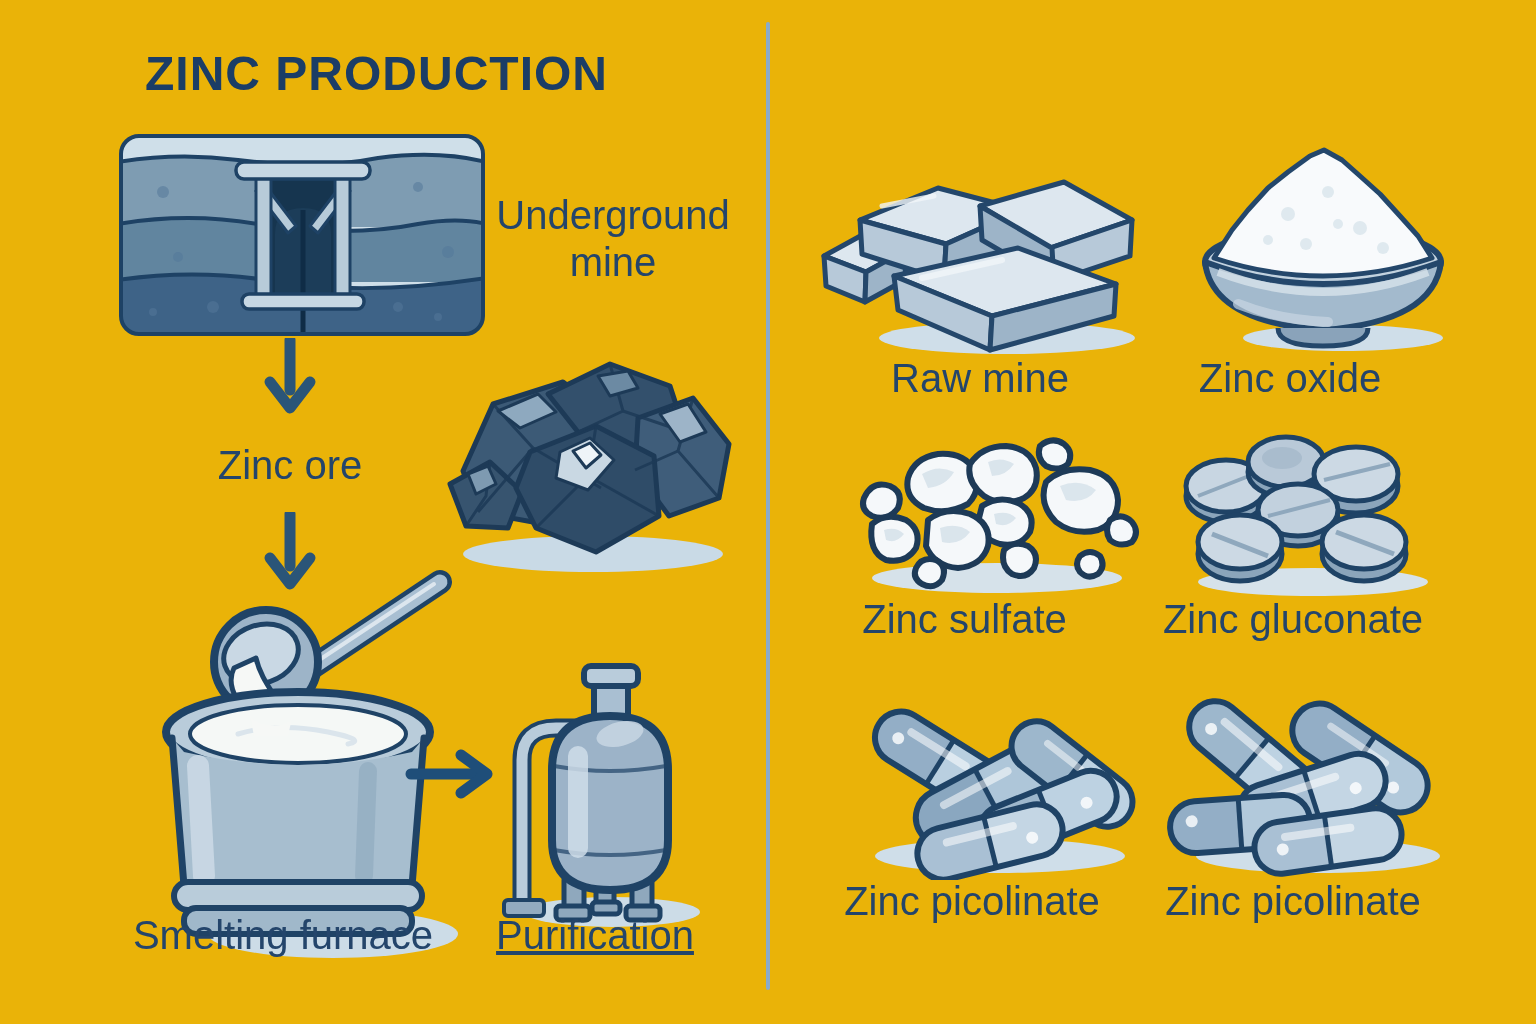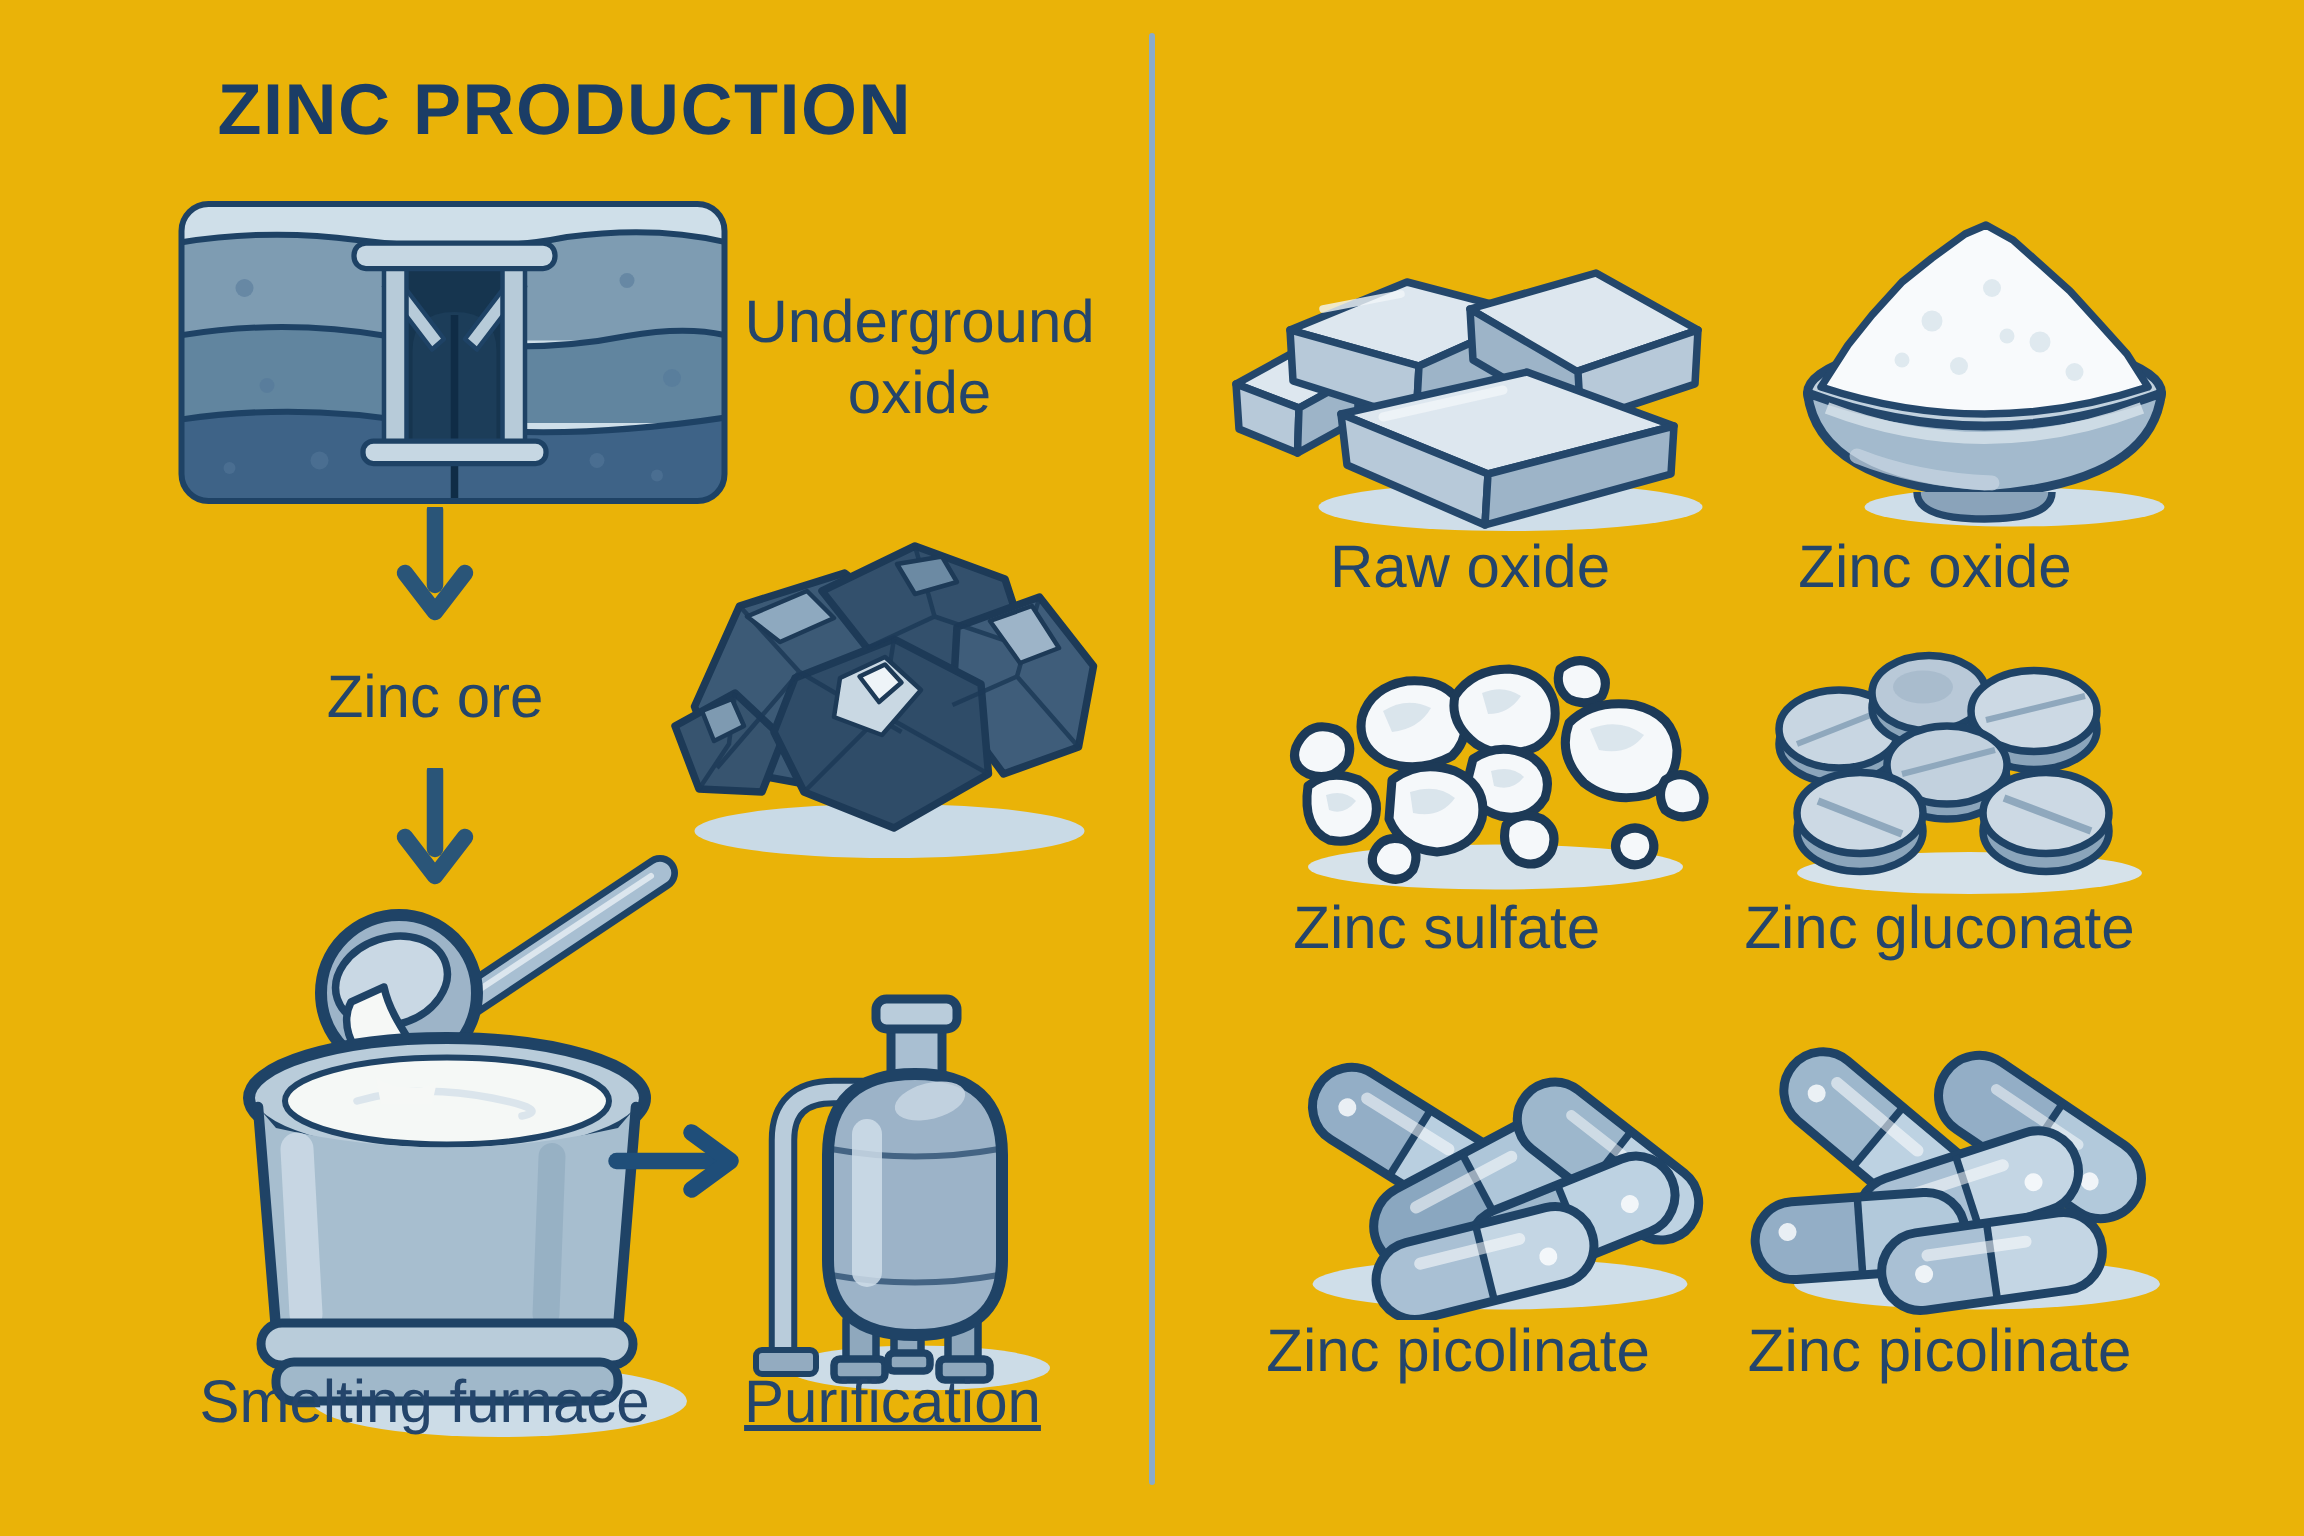--- a/index.html
+++ b/index.html
@@ -119,21 +119,21 @@
       <polygon points="60,55 100,38 118,56 82,72" fill="#8ea9bf"></polygon>
       <polygon points="122,96 152,82 176,104 150,134 118,122" fill="#c9d8e3"></polygon>
       <polygon points="135,95 152,87 163,99 148,112" fill="#eef4f8"></polygon>
       <polygon points="222,58 250,48 268,76 242,86" fill="#9db4c8"></polygon>
       <polygon points="30,118 50,110 58,128 38,138" fill="#7e9ab1"></polygon>
       <polygon points="160,20 190,15 200,32 172,40" fill="#6c8aa3"></polygon>
     </g>
   </svg>
 
 
-  <div class="abs caption" style="left:488px;top:192px;width:250px;">Underground oxide</div>
+  <div class="abs caption" style="left:488px;top:192px;width:250px;">Underground mine</div>
 
   <svg class="abs" style="left:138px;top:566px;" width="320" height="402" viewBox="0 0 320 402">
     <ellipse cx="195" cy="368" rx="125" ry="24" fill="#ccdce7"></ellipse>
 
     <line x1="152" y1="116" x2="302" y2="16" stroke="#1f4366" stroke-width="24" stroke-linecap="round"></line>
     <line x1="152" y1="116" x2="302" y2="16" stroke="#a8bfd2" stroke-width="15" stroke-linecap="round"></line>
     <line x1="160" y1="108" x2="296" y2="18" stroke="#dce6ee" stroke-width="4" stroke-linecap="round"></line>
 
     <circle cx="128" cy="96" r="52" fill="#9db4c8" stroke="#1f4366" stroke-width="8"></circle>
     <ellipse cx="123" cy="88" rx="38" ry="29" fill="#c9d8e4" stroke="#1f4366" stroke-width="5" transform="rotate(-18 123 88)"></ellipse>
@@ -212,21 +212,21 @@
       <polygon points="168,48 240,90 242,124 170,82" fill="#9db4c8"></polygon>
 
       <polygon points="82,118 206,90 304,126 180,158" fill="#dde7ef"></polygon>
       <polygon points="82,118 180,158 178,192 86,152" fill="#b7c9d9"></polygon>
       <polygon points="180,158 304,126 302,158 178,192" fill="#9db4c8"></polygon>
     </g>
     <path d="M110,120 L190,102" stroke="#f2f6f9" stroke-width="6" stroke-linecap="round" opacity="0.8"></path>
     <path d="M70,48 L122,38" stroke="#f2f6f9" stroke-width="5" stroke-linecap="round" opacity="0.8"></path>
   </svg>
 
-  <div class="abs caption" style="left:870px;top:355px;width:220px;">Raw oxide</div>
+  <div class="abs caption" style="left:870px;top:355px;width:220px;">Raw mine</div>
 
   <svg class="abs" style="left:1178px;top:136px;" width="290" height="218" viewBox="0 0 290 218">
     <ellipse cx="165" cy="202" rx="100" ry="13" fill="#cfdee9"></ellipse>
     <ellipse cx="145" cy="126" rx="118" ry="34" fill="#c2d2df" stroke="#24476b" stroke-width="6"></ellipse>
 
     <path d="M36,122 L54,94 L70,74 L90,52 L110,36 L132,20 L146,14 L164,24 L182,40 L202,58 L222,80 L240,100 L254,122
              Q145,158 36,122 Z" fill="#f8fafc" stroke="#24476b" stroke-width="5" stroke-linejoin="round"></path>
     <g fill="#dfe9ef">
       <circle cx="110" cy="78" r="7"></circle>
         <circle cx="150" cy="56" r="6"></circle>

